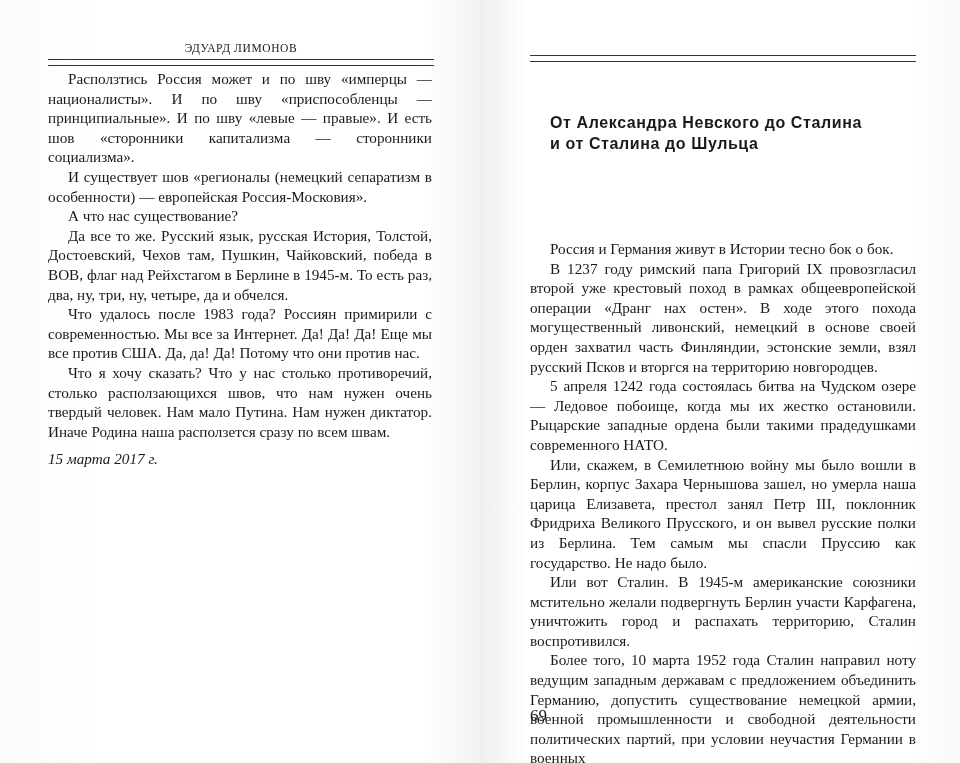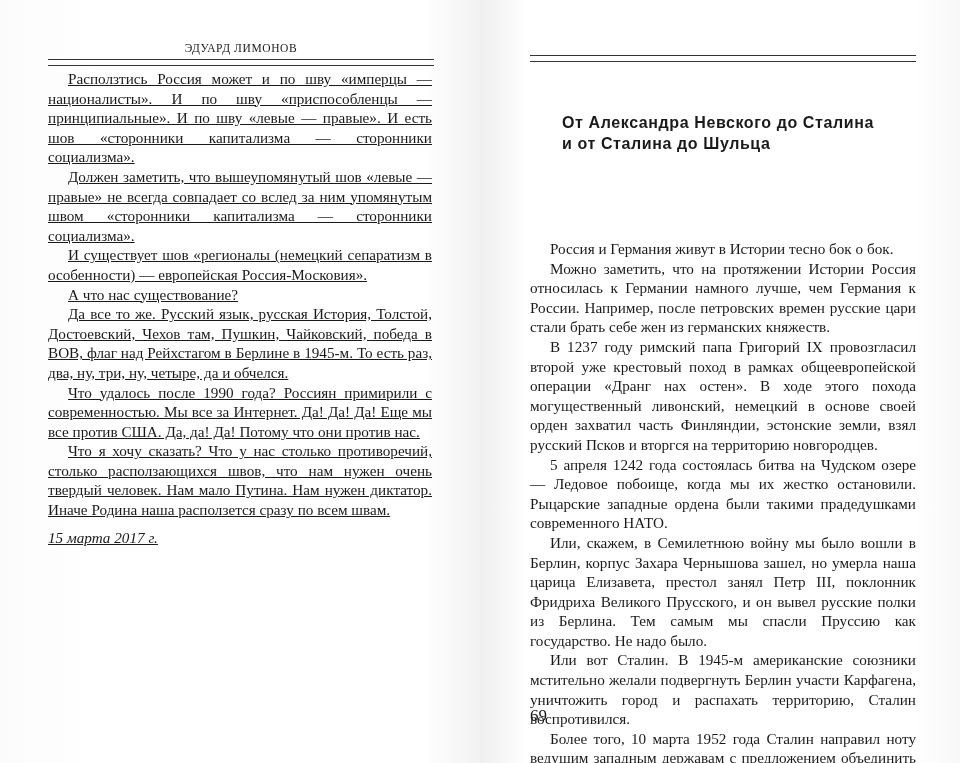--- a/index.html
+++ b/index.html
@@ -25,68 +25,65 @@
     position: absolute; height: 5px;
     border-top: 1.5px solid #333; border-bottom: 1.5px solid #333;
   }
   .rule-left { top: 59px; left: 48px; width: 386px; }
   .rule-right { top: 55px; left: 50px; width: 386px; }
 
   .col {
     position: absolute; font-size: 15.2px; line-height: 19.6px;
     text-align: justify;
   }
-  .col-left { top: 69px; left: 48px; width: 384px; text-decoration: underline; }
+  .col-left { top: 69px; left: 48px; width: 384px; }
   .col-right { top: 239px; left: 50px; width: 386px; }
   .col p { margin: 0; text-indent: 20px; }
   .dateline { font-style: italic; margin-top: 8px !important; text-indent: 0 !important; }
 
   .chapter-title {
     position: absolute; top: 112px; left: 70px; width: 360px;
     font-family: "Liberation Sans", "DejaVu Sans", sans-serif;
     font-weight: bold; font-size: 16px; line-height: 21px;
     letter-spacing: 0.6px;
-    margin-left: 12px;
   }
   .chapter-title span { display: block; }
 
   .page-number {
     position: absolute; top: 706px; left: 50px; width: 386px;
     text-align: left; font-size: 17px;
   }
 </style>
 </head>
 <body>
 
 <div class="spread">
 
   <div class="page page-left">
     <div class="running-head">ЭДУАРД ЛИМОНОВ</div>
     <div class="rule rule-left"></div>
     <div class="col col-left">
       <p>Расползтись Россия может и по шву «имперцы — националисты». И по шву «приспособленцы — принципиальные». И по шву «левые — правые». И есть шов «сторонники капитализма — сторонники социализма».</p>
-      <p>Должен заметить, что вышеупомянутый шов «левые — правые» не всегда совпадает со вслед за ним упомянутым швом «сторонники капитализма — сторонники социализма».</p>
       <p>И существует шов «регионалы (немецкий сепаратизм в особенности) — европейская Россия-Московия».</p>
       <p>А что нас существование?</p>
       <p>Да все то же. Русский язык, русская История, Толстой, Достоевский, Чехов там, Пушкин, Чайковский, победа в ВОВ, флаг над Рейхстагом в Берлине в 1945-м. То есть раз, два, ну, три, ну, четыре, да и обчелся.</p>
-      <p>Что удалось после 1990 года? Россиян примирили с современностью. Мы все за Интернет. Да! Да! Да! Еще мы все против США. Да, да! Да! Потому что они против нас.</p>
+      <p>Что удалось после 1983 года? Россиян примирили с современностью. Мы все за Интернет. Да! Да! Да! Еще мы все против США. Да, да! Да! Потому что они против нас.</p>
       <p>Что я хочу сказать? Что у нас столько противоречий, столько расползающихся швов, что нам нужен очень твердый человек. Нам мало Путина. Нам нужен диктатор. Иначе Родина наша расползется сразу по всем швам.</p>
       <p class="dateline">15 марта 2017 г.</p>
     </div>
   </div>
 
   <div class="page page-right">
     <div class="rule rule-right"></div>
     <div class="chapter-title">
       <span>От Александра Невского до Сталина</span>
       <span>и от Сталина до Шульца</span>
     </div>
     <div class="col col-right">
       <p>Россия и Германия живут в Истории тесно бок о бок.</p>
-      <p>Можно заметить, что на протяжении Истории Россия относилась к Германии намного лучше, чем Германия к России. Например, после петровских времен русские цари стали брать себе жен из германских княжеств.</p>
       <p>В 1237 году римский папа Григорий IX провозгласил второй уже крестовый поход в рамках общеевропейской операции «Дранг нах остен». В ходе этого похода могущественный ливонский, немецкий в основе своей орден захватил часть Финляндии, эстонские земли, взял русский Псков и вторгся на территорию новгородцев.</p>
       <p>5 апреля 1242 года состоялась битва на Чудском озере — Ледовое побоище, когда мы их жестко остановили. Рыцарские западные ордена были такими прадедушками современного НАТО.</p>
       <p>Или, скажем, в Семилетнюю войну мы было вошли в Берлин, корпус Захара Чернышова зашел, но умерла наша царица Елизавета, престол занял Петр III, поклонник Фридриха Великого Прусского, и он вывел русские полки из Берлина. Тем самым мы спасли Пруссию как государство. Не надо было.</p>
       <p>Или вот Сталин. В 1945-м американские союзники мстительно желали подвергнуть Берлин участи Карфагена, уничтожить город и распахать территорию, Сталин воспротивился.</p>
       <p>Более того, 10 марта 1952 года Сталин направил ноту ведущим западным державам с предложением объединить Германию, допустить существование немецкой армии, военной промышленности и свободной деятельности политических партий, при условии неучастия Германии в военных</p>
     </div>
     <div class="page-number">69</div>
   </div>
 
 </div>

